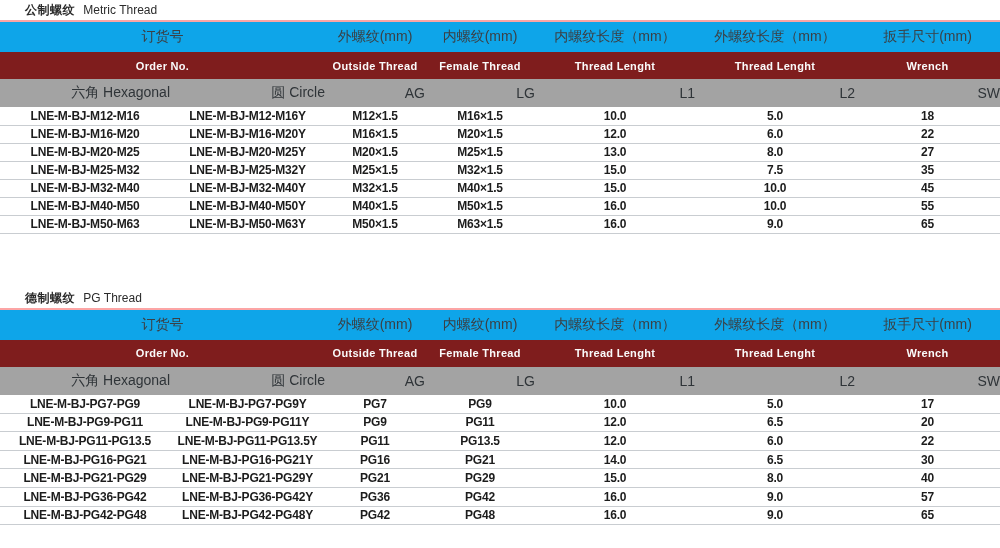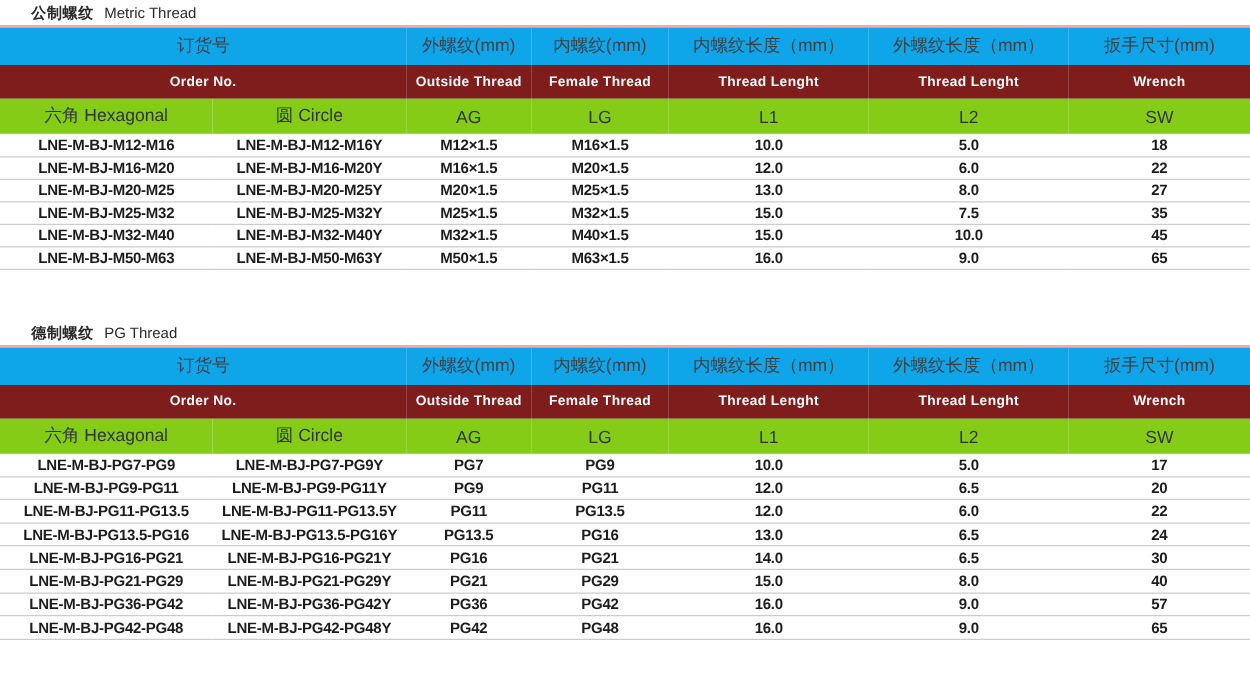--- a/index.html
+++ b/index.html
@@ -3,21 +3,21 @@
 <meta charset="utf-8">
 <style>
   * { margin: 0; padding: 0; box-sizing: border-box; }
   html, body {
     width: 1000px; height: 548px;
     background: #ffffff;
     font-family: "Liberation Sans", "DejaVu Sans", sans-serif;
     overflow: hidden;
   }
   .tbl-section { width: 1000px; }
-  .tbl-section.pg { margin-top: 40px; }
+  .tbl-section.pg { margin-top: 54px; }
 
   .tbl-title {
     padding: 3px 0 3px 25px;
     border-bottom: 2px solid #fca5a5;
     color: #2b2b2b;
     font-size: 12px;
     line-height: 14px;
   }
   .t-zh { font-weight: 700; letter-spacing: 0.5px; }
   .t-en { font-weight: 500; margin-left: 5px; }
@@ -38,25 +38,26 @@
   }
   tr.h2 th {
     background: #7f1d1d;
     height: 27px;
     font-size: 11px;
     font-weight: 600;
     letter-spacing: 0.3px;
     color: #fafafa;
   }
   tr.h3 th {
-    background: #84cc16;
+    background: #a3a3a3;
     height: 28px;
     font-size: 14px;
     font-weight: 400;
     color: #2f3438;
+    text-align: right;
   }
   tr.dr td {
     height: 18px;
     border-bottom: 1px solid #c9cdd1;
     font-size: 12px;
     font-weight: 700;
     font-stretch: condensed;
     letter-spacing: -0.2px;
     color: #1c1c1c;
     white-space: nowrap;
@@ -153,20 +154,29 @@
         <tr class="dr">
           <td>LNE-M-BJ-M32-M40</td>
           <td>LNE-M-BJ-M32-M40Y</td>
           <td>M32×1.5</td>
           <td>M40×1.5</td>
           <td>15.0</td>
           <td>10.0</td>
           <td>45</td>
         </tr>
 
+        <tr class="dr">
+          <td>LNE-M-BJ-M40-M50</td>
+          <td>LNE-M-BJ-M40-M50Y</td>
+          <td>M40×1.5</td>
+          <td>M50×1.5</td>
+          <td>16.0</td>
+          <td>10.0</td>
+          <td>55</td>
+        </tr>
 
         <tr class="dr">
           <td>LNE-M-BJ-M50-M63</td>
           <td>LNE-M-BJ-M50-M63Y</td>
           <td>M50×1.5</td>
           <td>M63×1.5</td>
           <td>16.0</td>
           <td>9.0</td>
           <td>65</td>
         </tr>
@@ -241,29 +251,20 @@
         <tr class="dr">
           <td>LNE-M-BJ-PG11-PG13.5</td>
           <td>LNE-M-BJ-PG11-PG13.5Y</td>
           <td>PG11</td>
           <td>PG13.5</td>
           <td>12.0</td>
           <td>6.0</td>
           <td>22</td>
         </tr>
 
-        <tr class="dr">
-          <td>LNE-M-BJ-PG13.5-PG16</td>
-          <td>LNE-M-BJ-PG13.5-PG16Y</td>
-          <td>PG13.5</td>
-          <td>PG16</td>
-          <td>13.0</td>
-          <td>6.5</td>
-          <td>24</td>
-        </tr>
 
         <tr class="dr">
           <td>LNE-M-BJ-PG16-PG21</td>
           <td>LNE-M-BJ-PG16-PG21Y</td>
           <td>PG16</td>
           <td>PG21</td>
           <td>14.0</td>
           <td>6.5</td>
           <td>30</td>
         </tr>

